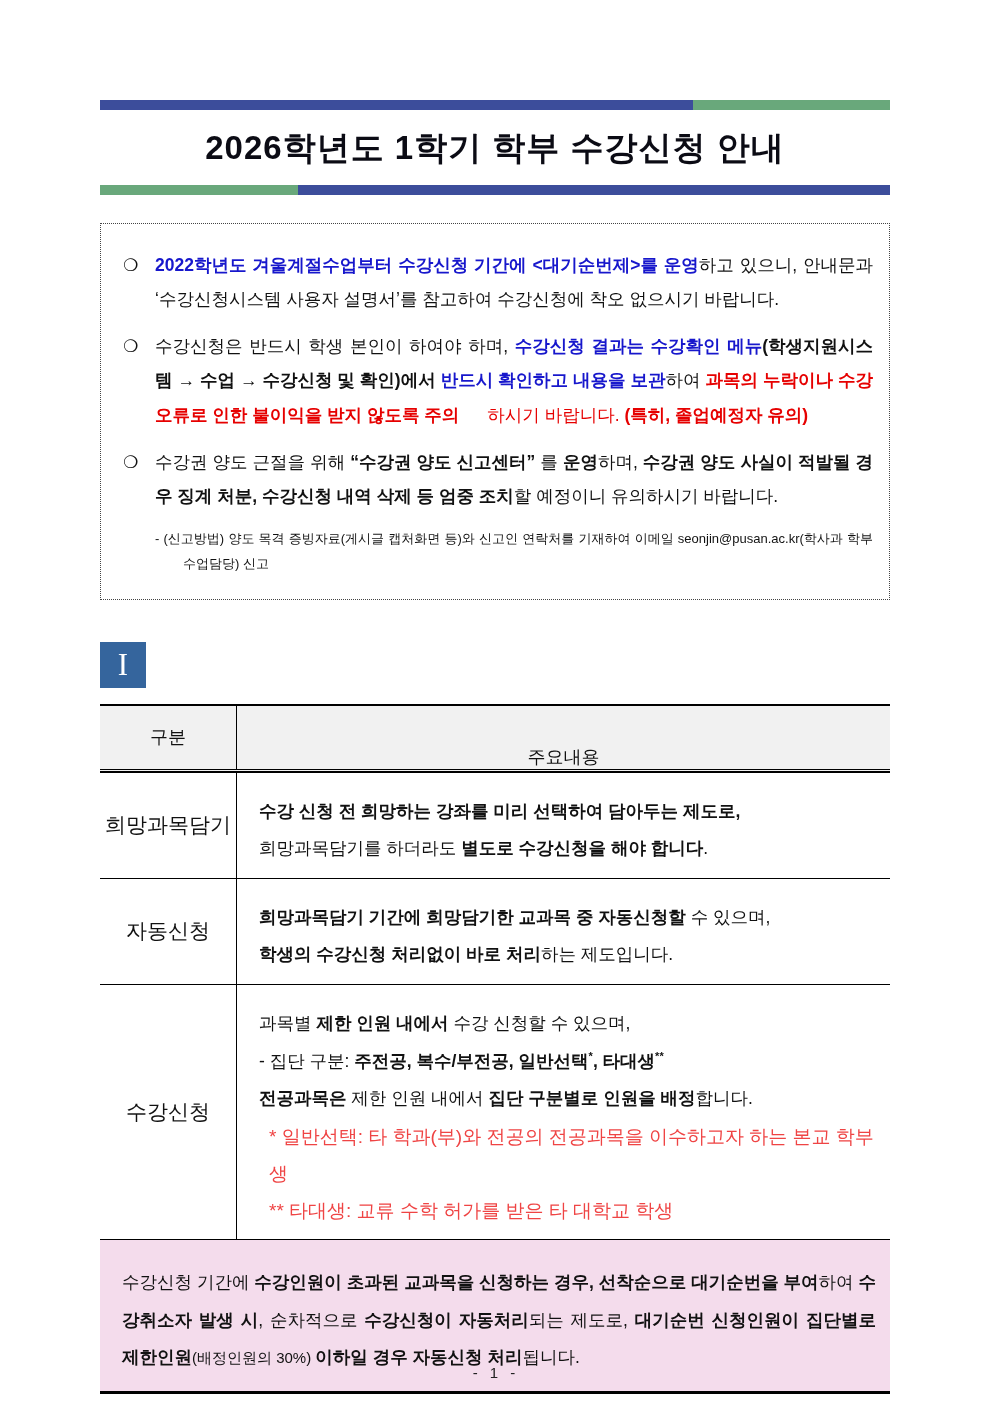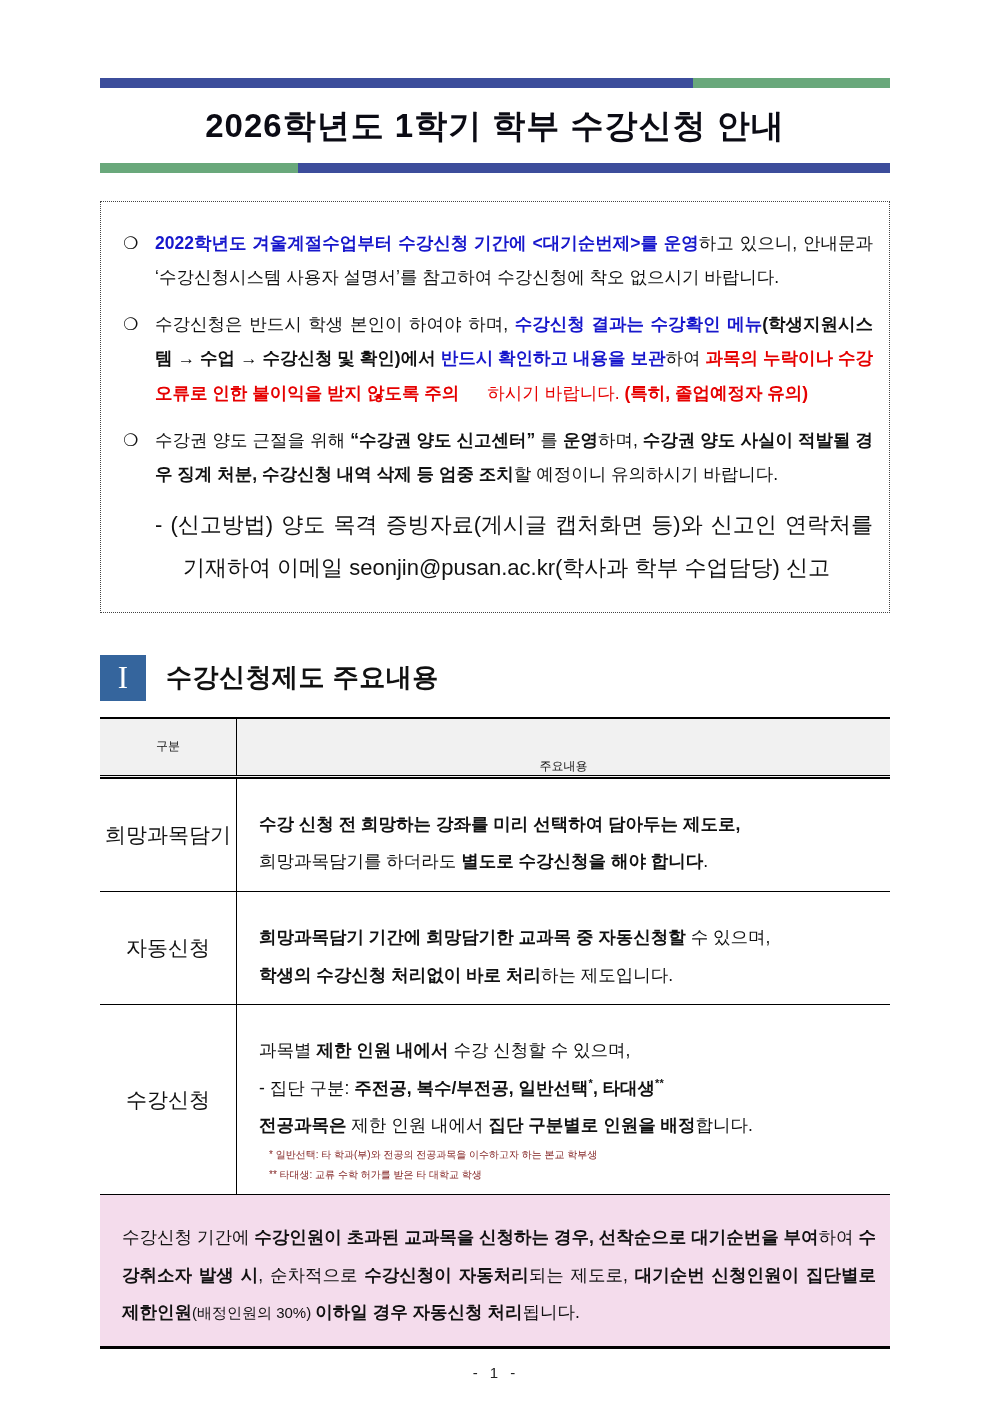--- a/index.html
+++ b/index.html
@@ -5,21 +5,21 @@
   :root{
     --bar-blue:#3C4D9B; --bar-green:#69A87B; --badge-blue:#35659D;
     --hdr-bg:#F1F1F1; --pink:#F4DCEC; --blue:#1717CC; --red:#E60000;
   }
   *{margin:0;padding:0;box-sizing:border-box;}
   html,body{background:#fff;}
   body{
     width:992px;height:1403px;position:relative;overflow:hidden;
     font-family:"Liberation Sans","DejaVu Sans",sans-serif;color:#111;
   }
-  .content{position:absolute;left:100px;top:78px;width:790px;}
+  .content{position:absolute;left:100px;top:100px;width:790px;}
   
   .accent-bar{display:flex;height:10px;width:100%;}
   .accent-bar .seg-a{height:100%;}
   .bar-top .seg-blue{background:var(--bar-blue);width:75%;}
   .bar-top .seg-green{background:var(--bar-green);width:25%;}
   .bar-bottom .seg-green{background:var(--bar-green);width:25%;}
   .bar-bottom .seg-blue{background:var(--bar-blue);width:75%;}
   .doc-title{
     text-align:center;font-size:33px;font-weight:bold;letter-spacing:1px;
     padding:16px 0 14px 0;color:#0b0b14;
@@ -27,48 +27,48 @@
   
   .notice-box{
     margin-top:28px;border:1.6px dotted #444;padding:24px 16px 22px 16px;
     font-size:17.5px;line-height:1.95;
   }
   .bullet{position:relative;padding-left:38px;margin-bottom:13px;text-align:justify;}
   .bullet:last-child{margin-bottom:0;}
   .bullet .marker{
     position:absolute;left:6px;top:1px;font-size:17px;color:#111;
   }
-  .sub-bullet{padding-left:66px;text-indent:-28px;font-size:22px;margin-bottom:0;}
+  .sub-bullet{padding-left:66px;text-indent:-28px;font-size:13px;margin-bottom:0;}
   
   .seg-b{font-weight:bold;}
   .seg-blueb{color:var(--blue);font-weight:bold;}
   .seg-redb{color:var(--red);font-weight:bold;}
   .seg-red{color:var(--red);margin-left:28px;}
   .seg-sm{font-size:15px;}
   .seg-supb{font-weight:bold;font-size:11px;vertical-align:super;}
   
   .section-header{margin-top:42px;display:flex;align-items:center;}
   .section-badge{
     width:46px;height:46px;background:var(--badge-blue);color:#fff;
     font-family:"Liberation Serif","DejaVu Serif",serif;font-size:31px;
     display:flex;align-items:center;justify-content:center;flex:0 0 46px;
   }
   .section-title{font-size:26px;font-weight:bold;margin-left:20px;letter-spacing:.5px;}
   
   .info-table{margin-top:16px;border-top:2px solid #000;border-bottom:3px solid #000;}
   .t-row{display:flex;border-top:1px solid #000;}
   .t-row.header{border-top:none;background:var(--hdr-bg);border-bottom:3px double #000;}
-  .t-row.header .cell{padding:8px 0;font-size:12px;justify-content:center;align-items:center;display:flex;}
+  .t-row.header .cell{padding:8px 0;font-size:18px;justify-content:center;align-items:center;display:flex;}
   .cell-label{
     flex:0 0 137px;border-right:1px solid #000;display:flex;
     align-items:center;justify-content:center;font-size:21px;text-align:center;
   }
-  .cell-content{flex:1;padding:27px 8px 10px 22px;font-size:17.5px;}
+  .cell-content{flex:1;padding:20px 8px 10px 22px;font-size:17.5px;}
   .cell-content p{line-height:2.15;}
-  .cell-content p.fn{font-size:10px;line-height:1.95;padding-left:10px;color:#7f1d1d;}
+  .cell-content p.fn{font-size:19px;line-height:1.95;padding-left:10px;color:#ef4444;}
   .t-row.highlight{background:var(--pink);}
   .t-row.highlight .cell-content{padding:24px 14px 14px 22px;text-align:justify;line-height:1.98;}
   
   .page-number{
     position:absolute;left:0;right:0;bottom:22px;text-align:center;
     font-size:15px;letter-spacing:4px;color:#222;
   }
 </style>
 </head>
 <body>
@@ -100,21 +100,20 @@
       <span class="marker">❍</span>
       <span><span>수강권 양도 근절을 위해 </span><span class="seg-b">“수강권 양도 신고센터”</span><span> 를 </span><span class="seg-b">운영</span><span>하며, </span><span class="seg-b">수강권 양도 사실이 적발될 경우 징계 처분, 수강신청 내역 삭제 등 엄중 조치</span><span>할 예정이니 유의하시기 바랍니다.</span></span>
     </div>
     <div class="bullet sub-bullet">
       <span><span>- (신고방법) 양도 목격 증빙자료(게시글 캡처화면 등)와 신고인 연락처를 기재하여 이메일 seonjin@pusan.ac.kr(학사과 학부 수업담당) 신고</span></span>
     </div>
   </div>
 
   <div class="section-header">
     <div class="section-badge">I</div>
-    <div class="section-title">수강신청제도 주요내용</div>
   </div>
 
   <div class="info-table">
     <div class="t-row header">
       <div class="cell cell-label">구분</div>
       <div class="cell cell-content" style="padding:0;margin-top:39px;">주요내용</div>
     </div>
     <div id="table-body">
         <div class="t-row">
           <div class="cell-label">희망과목담기</div>

